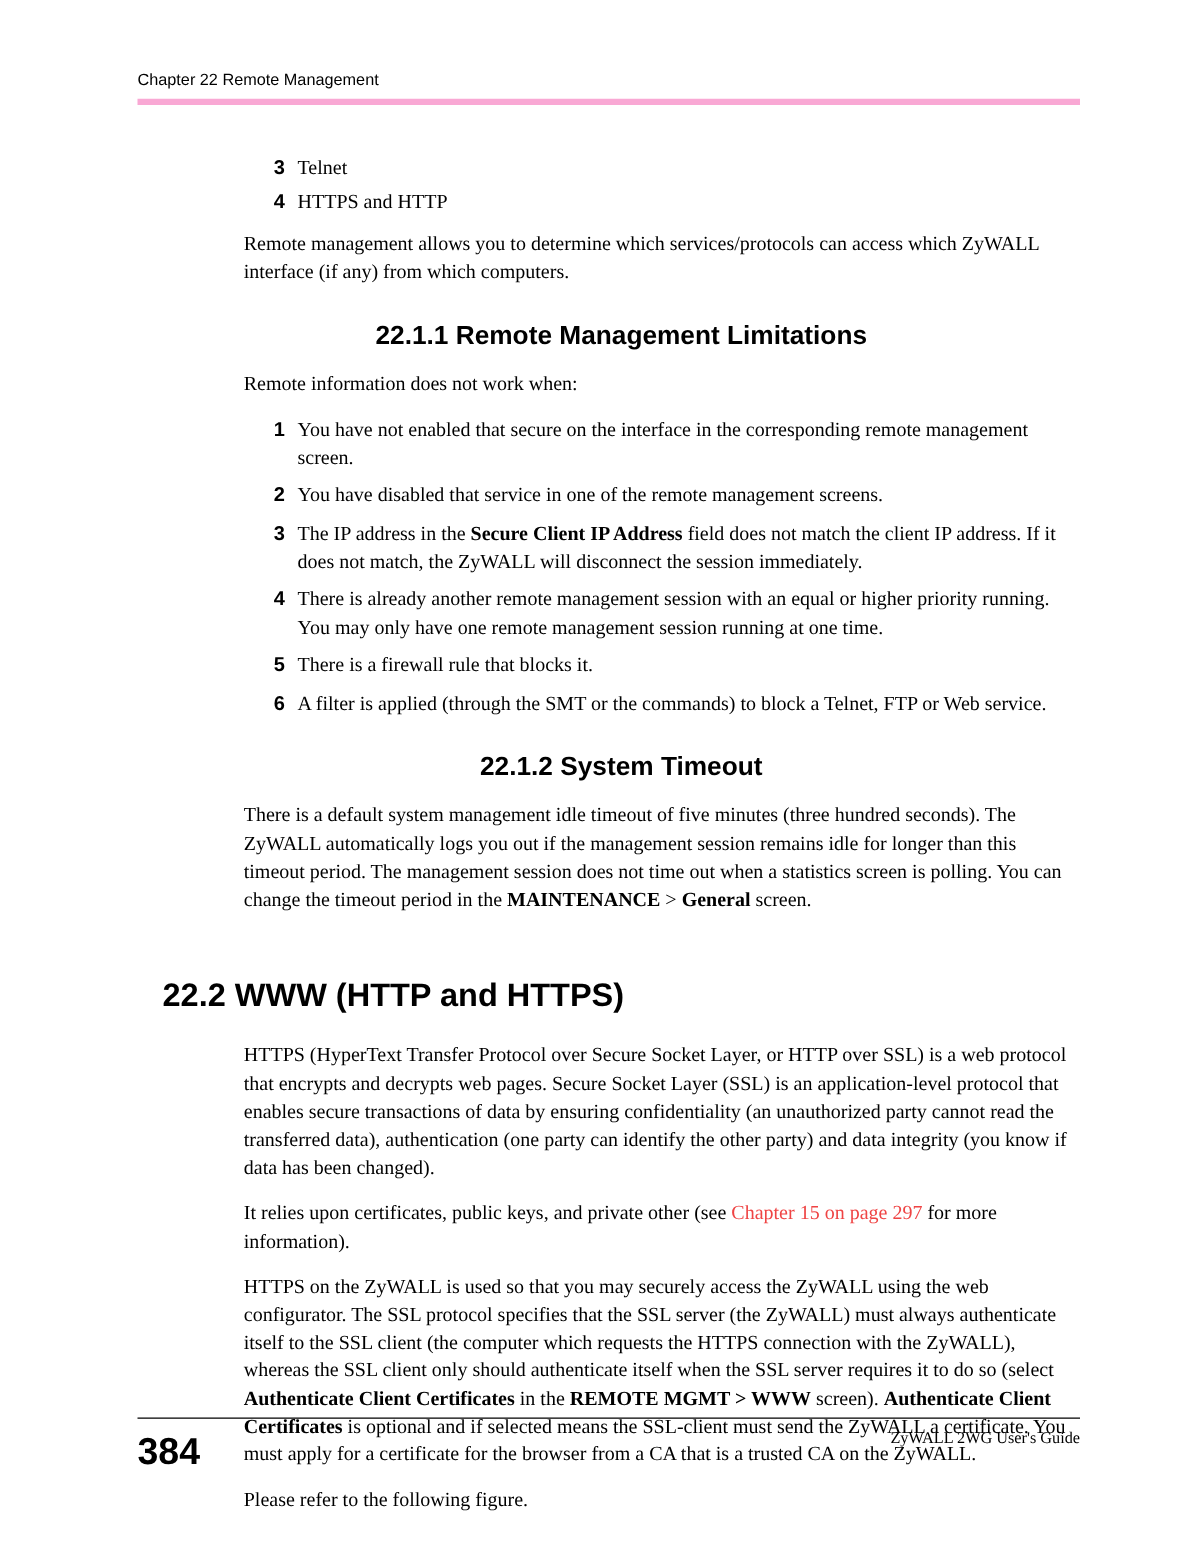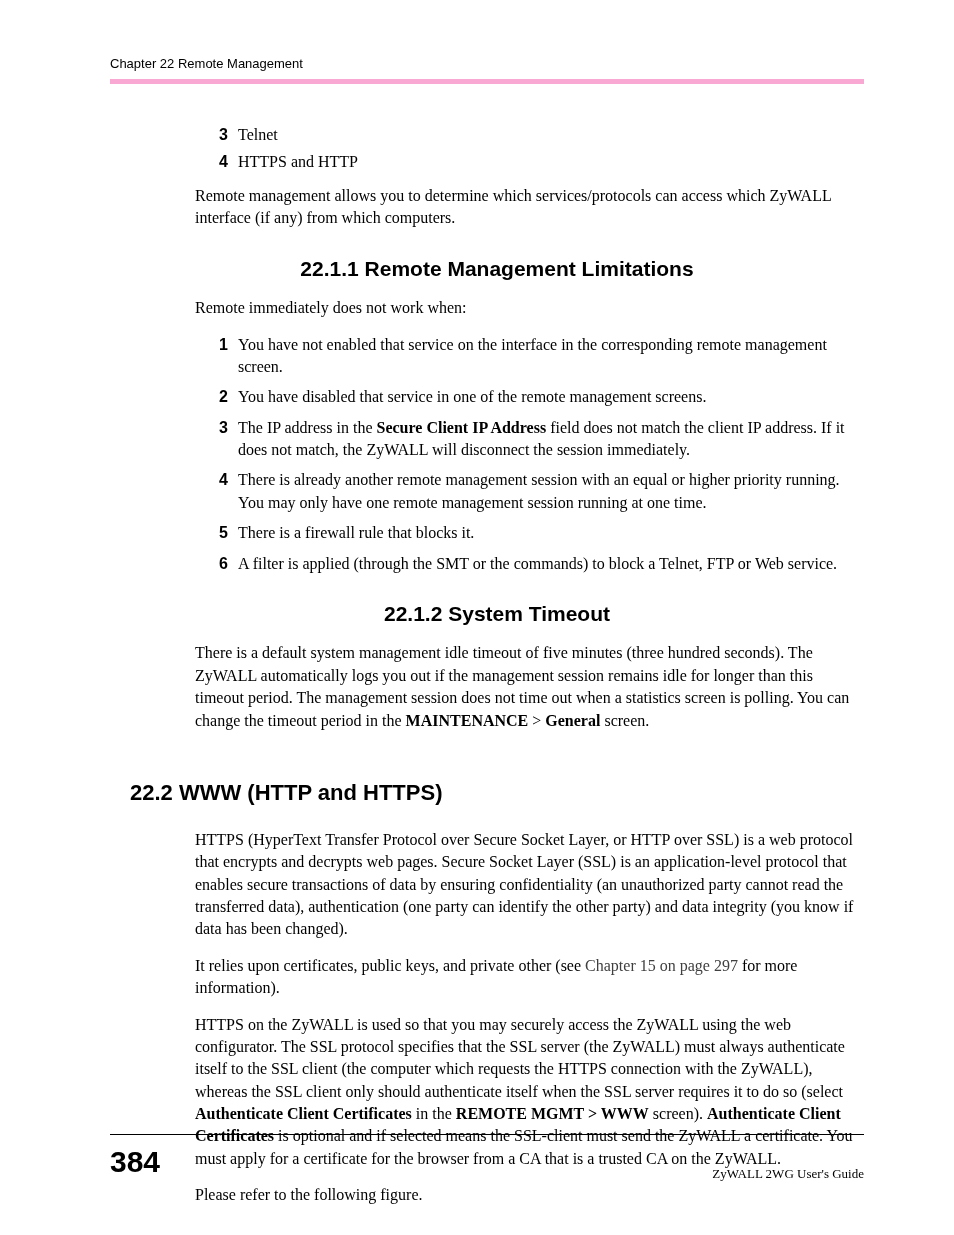--- a/index.html
+++ b/index.html
@@ -54,21 +54,21 @@
       font-weight: bold;
       font-size: 21px;
       margin-top: 24px;
       margin-bottom: 14px;
       margin-left: 20px;
       text-align: center;
     }
     .section-heading {
       font-family: Arial, Helvetica, sans-serif;
       font-weight: bold;
-      font-size: 22px;
+      font-size: 26px;
       margin-top: 46px;
       margin-bottom: 20px;
       margin-left: 20px;
     }
     .numbered-list {
       margin-left: 100px;
     }
     .numbered-list .item {
       display: flex;
       margin-bottom: 8px;
@@ -82,32 +82,32 @@
       flex-shrink: 0;
     }
     .numbered-list .text {
       flex: 1;
     }
     .bold {
       font-weight: bold;
       margin-top: 18px;
     }
     .link {
-      color: #404040;
+      color: #ef4444;
     }
     .footer {
       position: absolute;
       bottom: 52px;
       left: 110px;
       right: 90px;
       border-top: 1px solid #000;
       padding-top: 6px;
       display: flex;
       justify-content: space-between;
-      align-items: flex-end;
+      align-items: flex-start;
     }
     .page-number {
       font-family: Arial, Helvetica, sans-serif;
       font-weight: bold;
       font-size: 30px;
     }
     .footer-right {
       font-family: Liberation Serif, serif;
       font-size: 13px;
     }
@@ -125,26 +125,26 @@
   <div class="item">
     <div class="num">4</div>
     <div class="text">HTTPS and HTTP</div>
   </div>
 </div>
 
 <p class="body-para">Remote management allows you to determine which services/protocols can access which ZyWALL interface (if any) from which computers.</p>
 
 <h3 class="subsection-heading">22.1.1  Remote Management Limitations</h3>
 
-<p class="body-para">Remote immediately does not work when:</p>
+<p class="body-para">Remote information does not work when:</p>
 
 <div class="numbered-list">
   <div class="item">
     <div class="num">1</div>
-    <div class="text">You have not enabled that service on the interface in the corresponding remote management screen.</div>
+    <div class="text">You have not enabled that secure on the interface in the corresponding remote management screen.</div>
   </div>
   <div class="item">
     <div class="num">2</div>
     <div class="text">You have disabled that service in one of the remote management screens.</div>
   </div>
   <div class="item">
     <div class="num">3</div>
     <div class="text"><span>The IP address in the </span><span class="bold">Secure Client IP Address</span><span> field does not match the client IP address. If it does not match, the ZyWALL will disconnect the session immediately.</span></div>
   </div>
   <div class="item">

